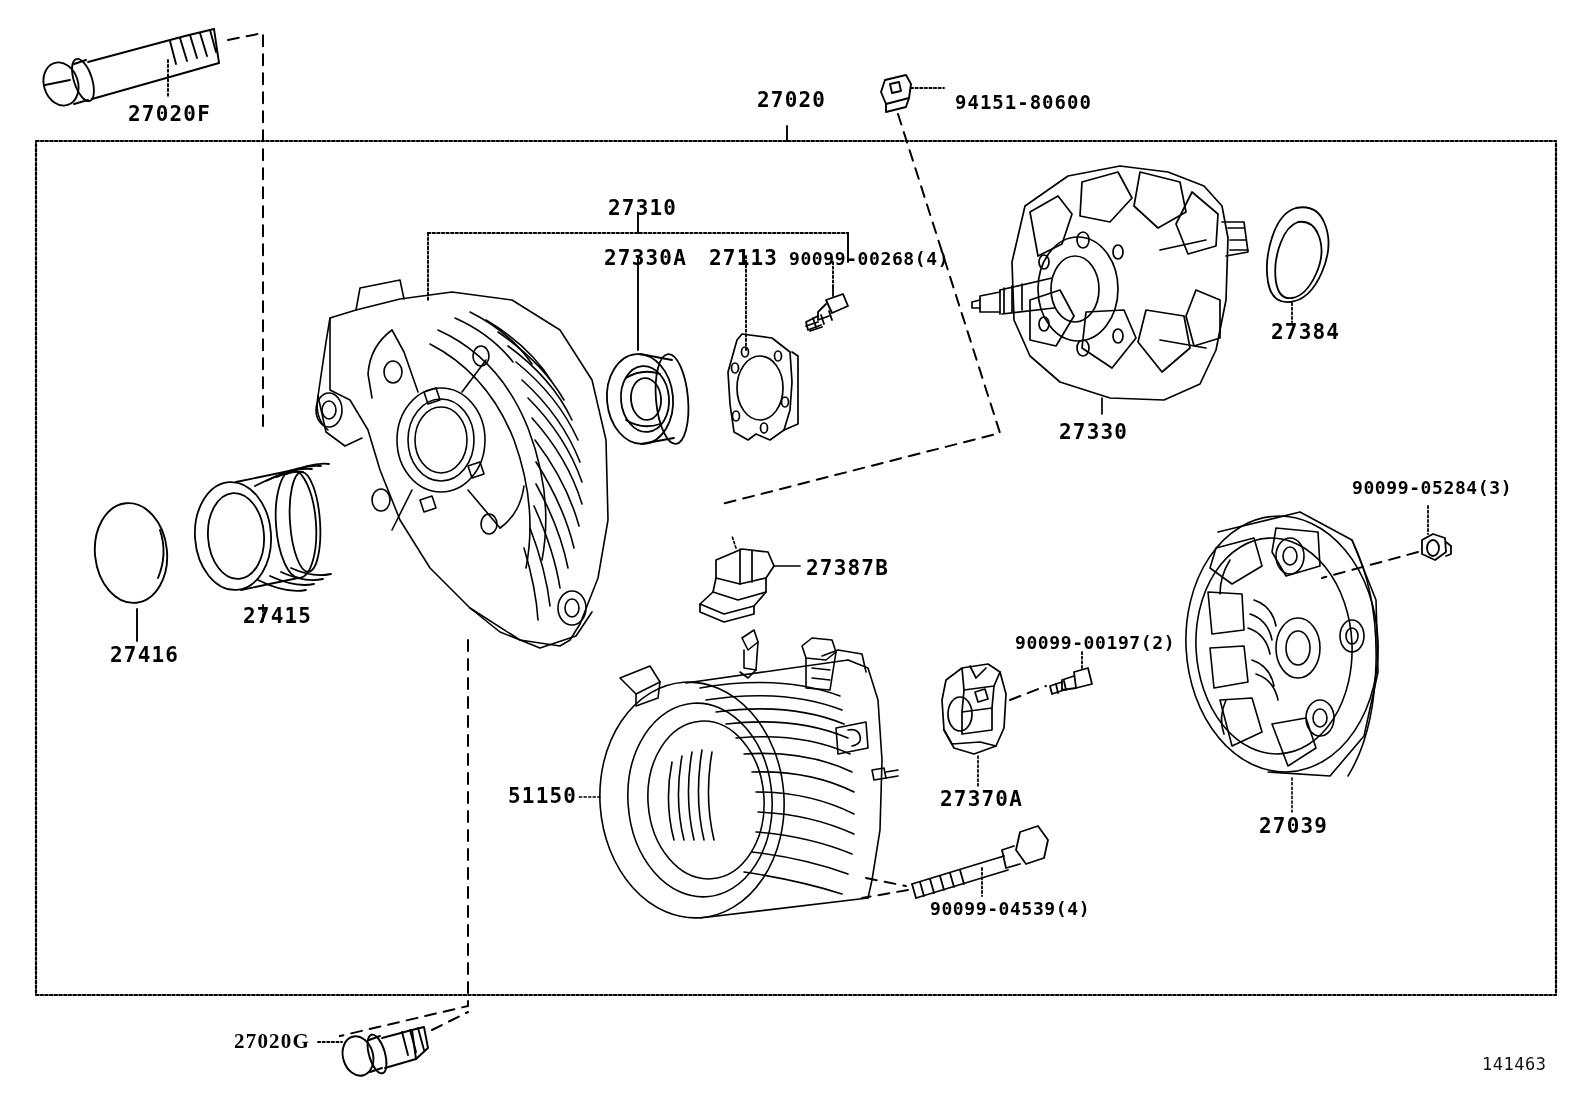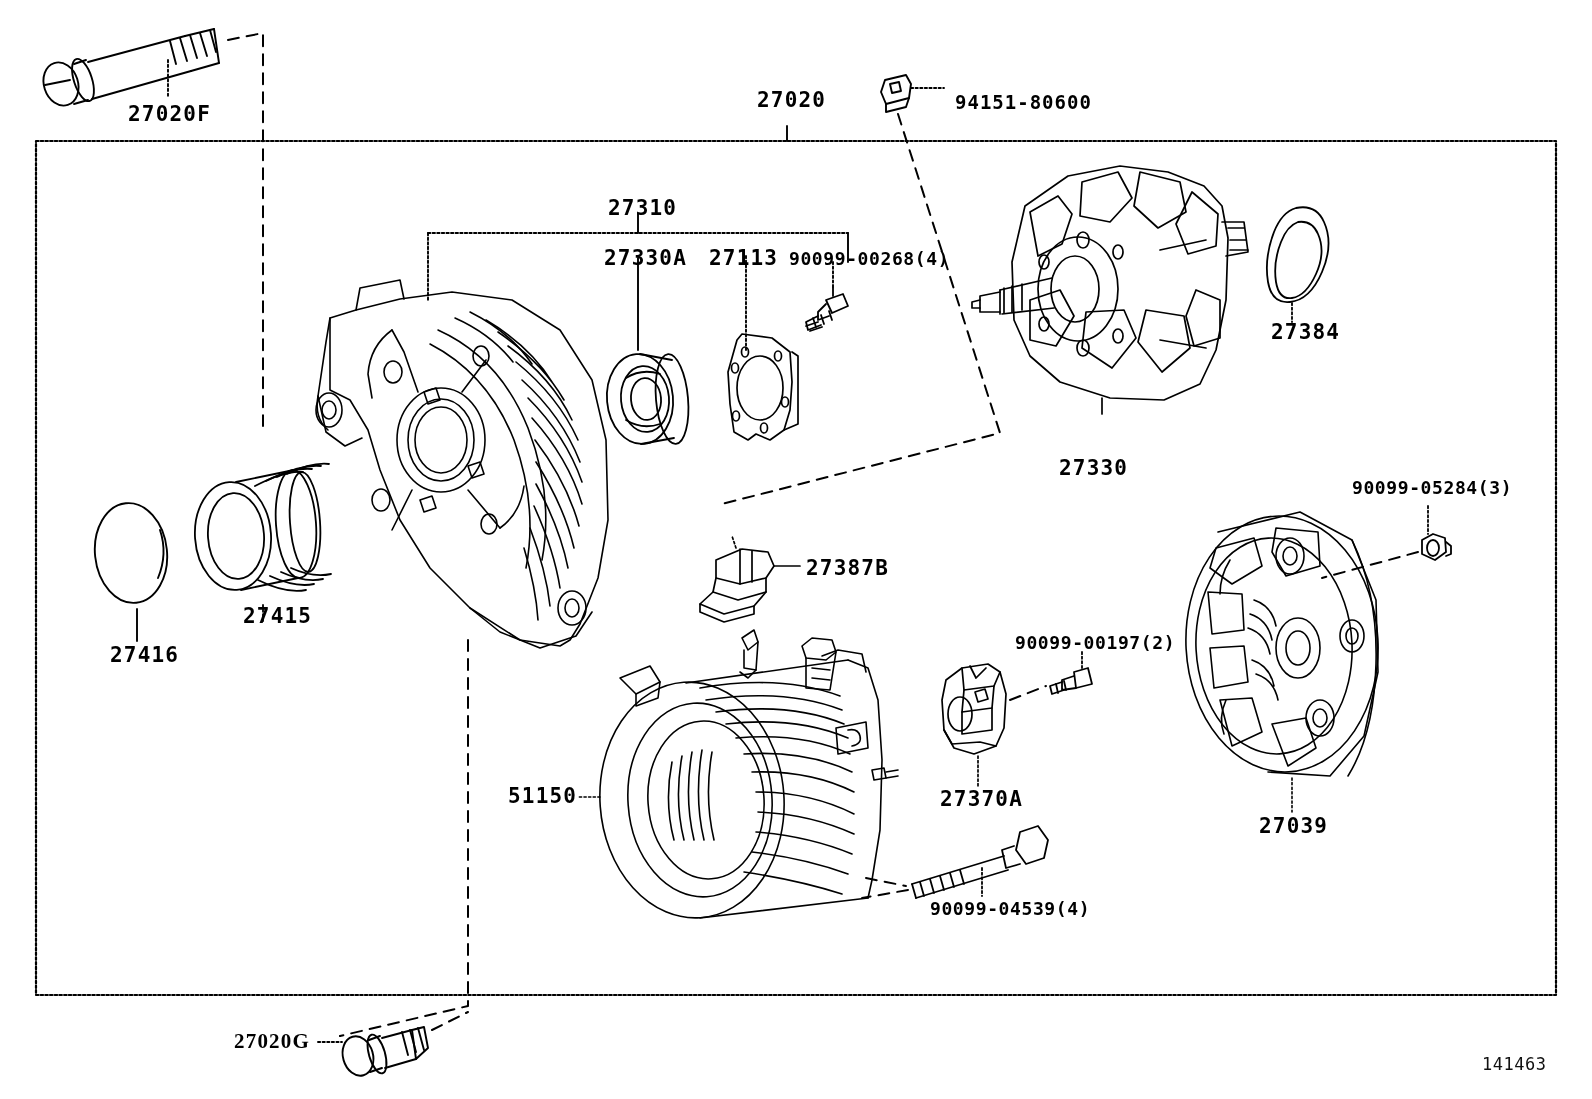--- a/index.html
+++ b/index.html
@@ -365,21 +365,21 @@
   </g>
 </svg>
 
 <div class="lbl big" style="left:128px;  top:102px;">27020F</div>
 <div class="lbl big" style="left:757px;  top:88px;">27020</div>
 <div class="lbl mid" style="left:955px;  top:91px;">94151-80600</div>
 <div class="lbl big" style="left:608px;  top:196px;">27310</div>
 <div class="lbl big" style="left:604px;  top:246px;">27330A</div>
 <div class="lbl big" style="left:709px;  top:246px;">27113</div>
 <div class="lbl small" style="left:789px;  top:248px;">90099-00268(4)</div>
-<div class="lbl big" style="left:1059px; top:420px;margin-top:36px;">27330</div>
+<div class="lbl big" style="left:1059px; top:420px;">27330</div>
 <div class="lbl big" style="left:1271px; top:303px;margin-top:17px;">27384</div>
 <div class="lbl small" style="left:1352px; top:477px;">90099-05284(3)</div>
 <div class="lbl big" style="left:110px;  top:643px;">27416</div>
 <div class="lbl big" style="left:243px;  top:604px;">27415</div>
 <div class="lbl big" style="left:806px;  top:556px;">27387B</div>
 <div class="lbl big" style="left:508px;  top:784px;">51150</div>
 <div class="lbl big" style="left:940px;  top:787px;">27370A</div>
 <div class="lbl small" style="left:1015px; top:632px;">90099-00197(2)</div>
 <div class="lbl big" style="left:1259px; top:814px;">27039</div>
 <div class="lbl small" style="left:930px;  top:898px;">90099-04539(4)</div>

